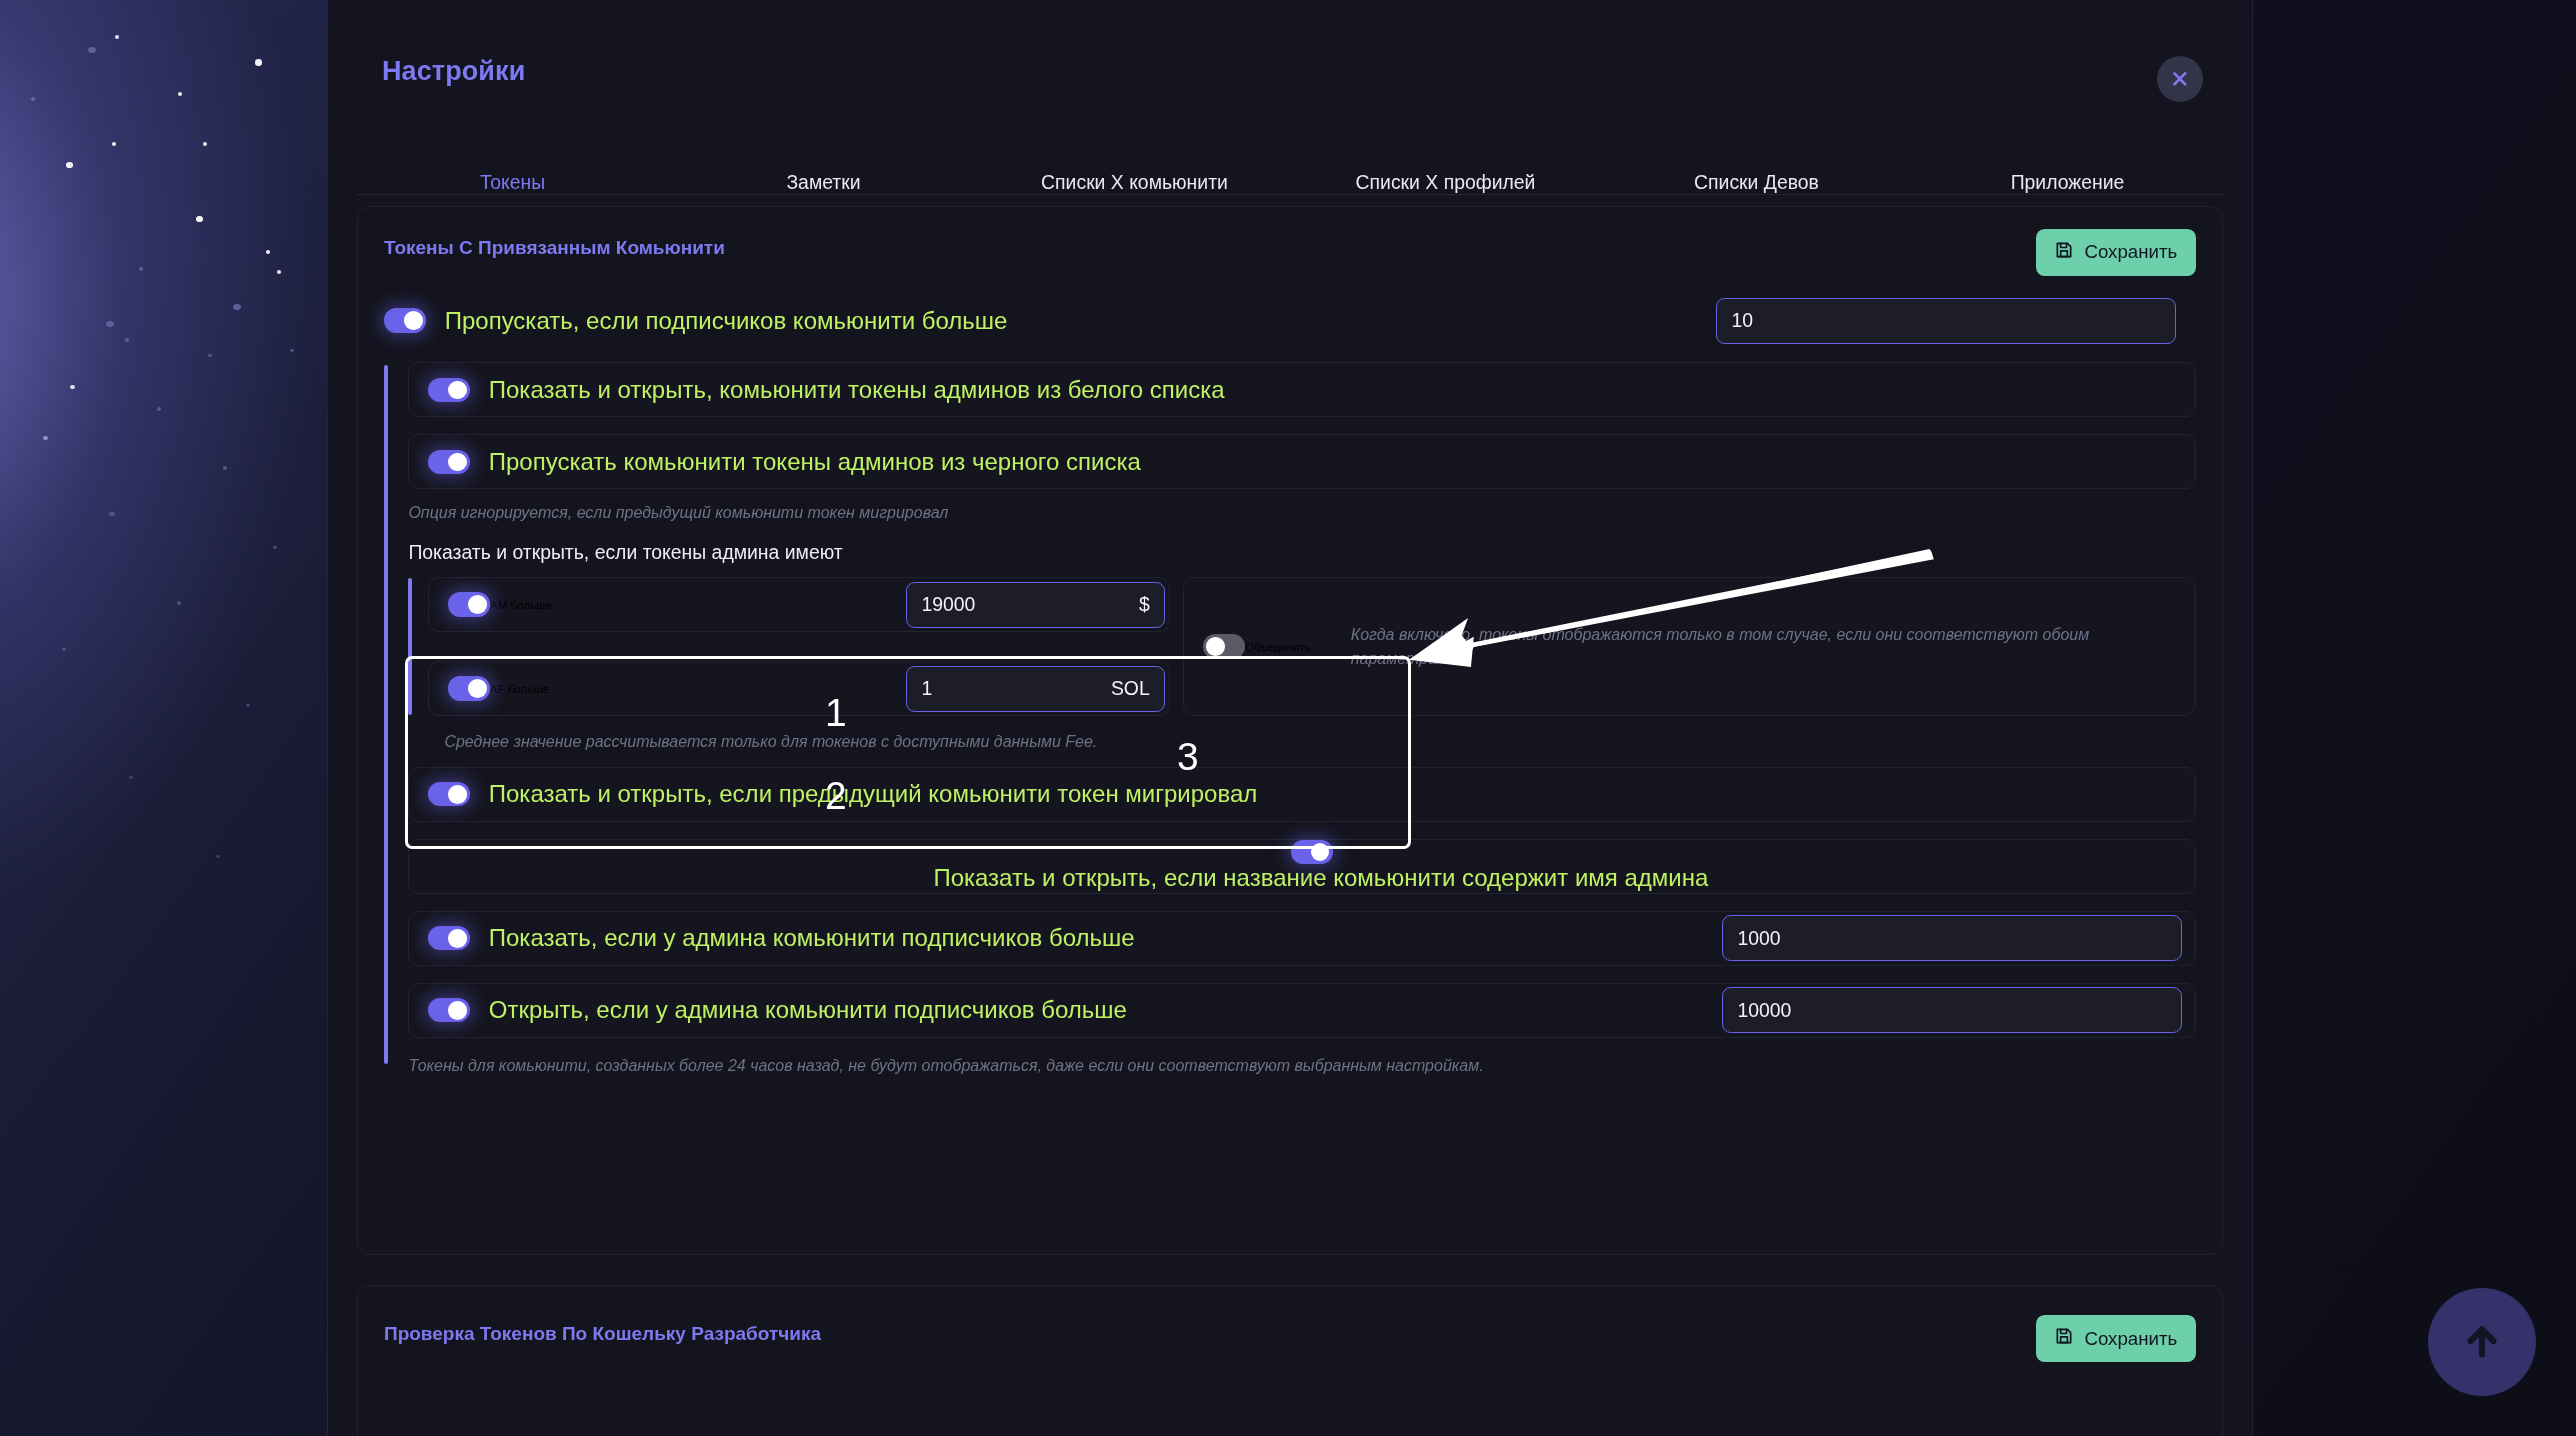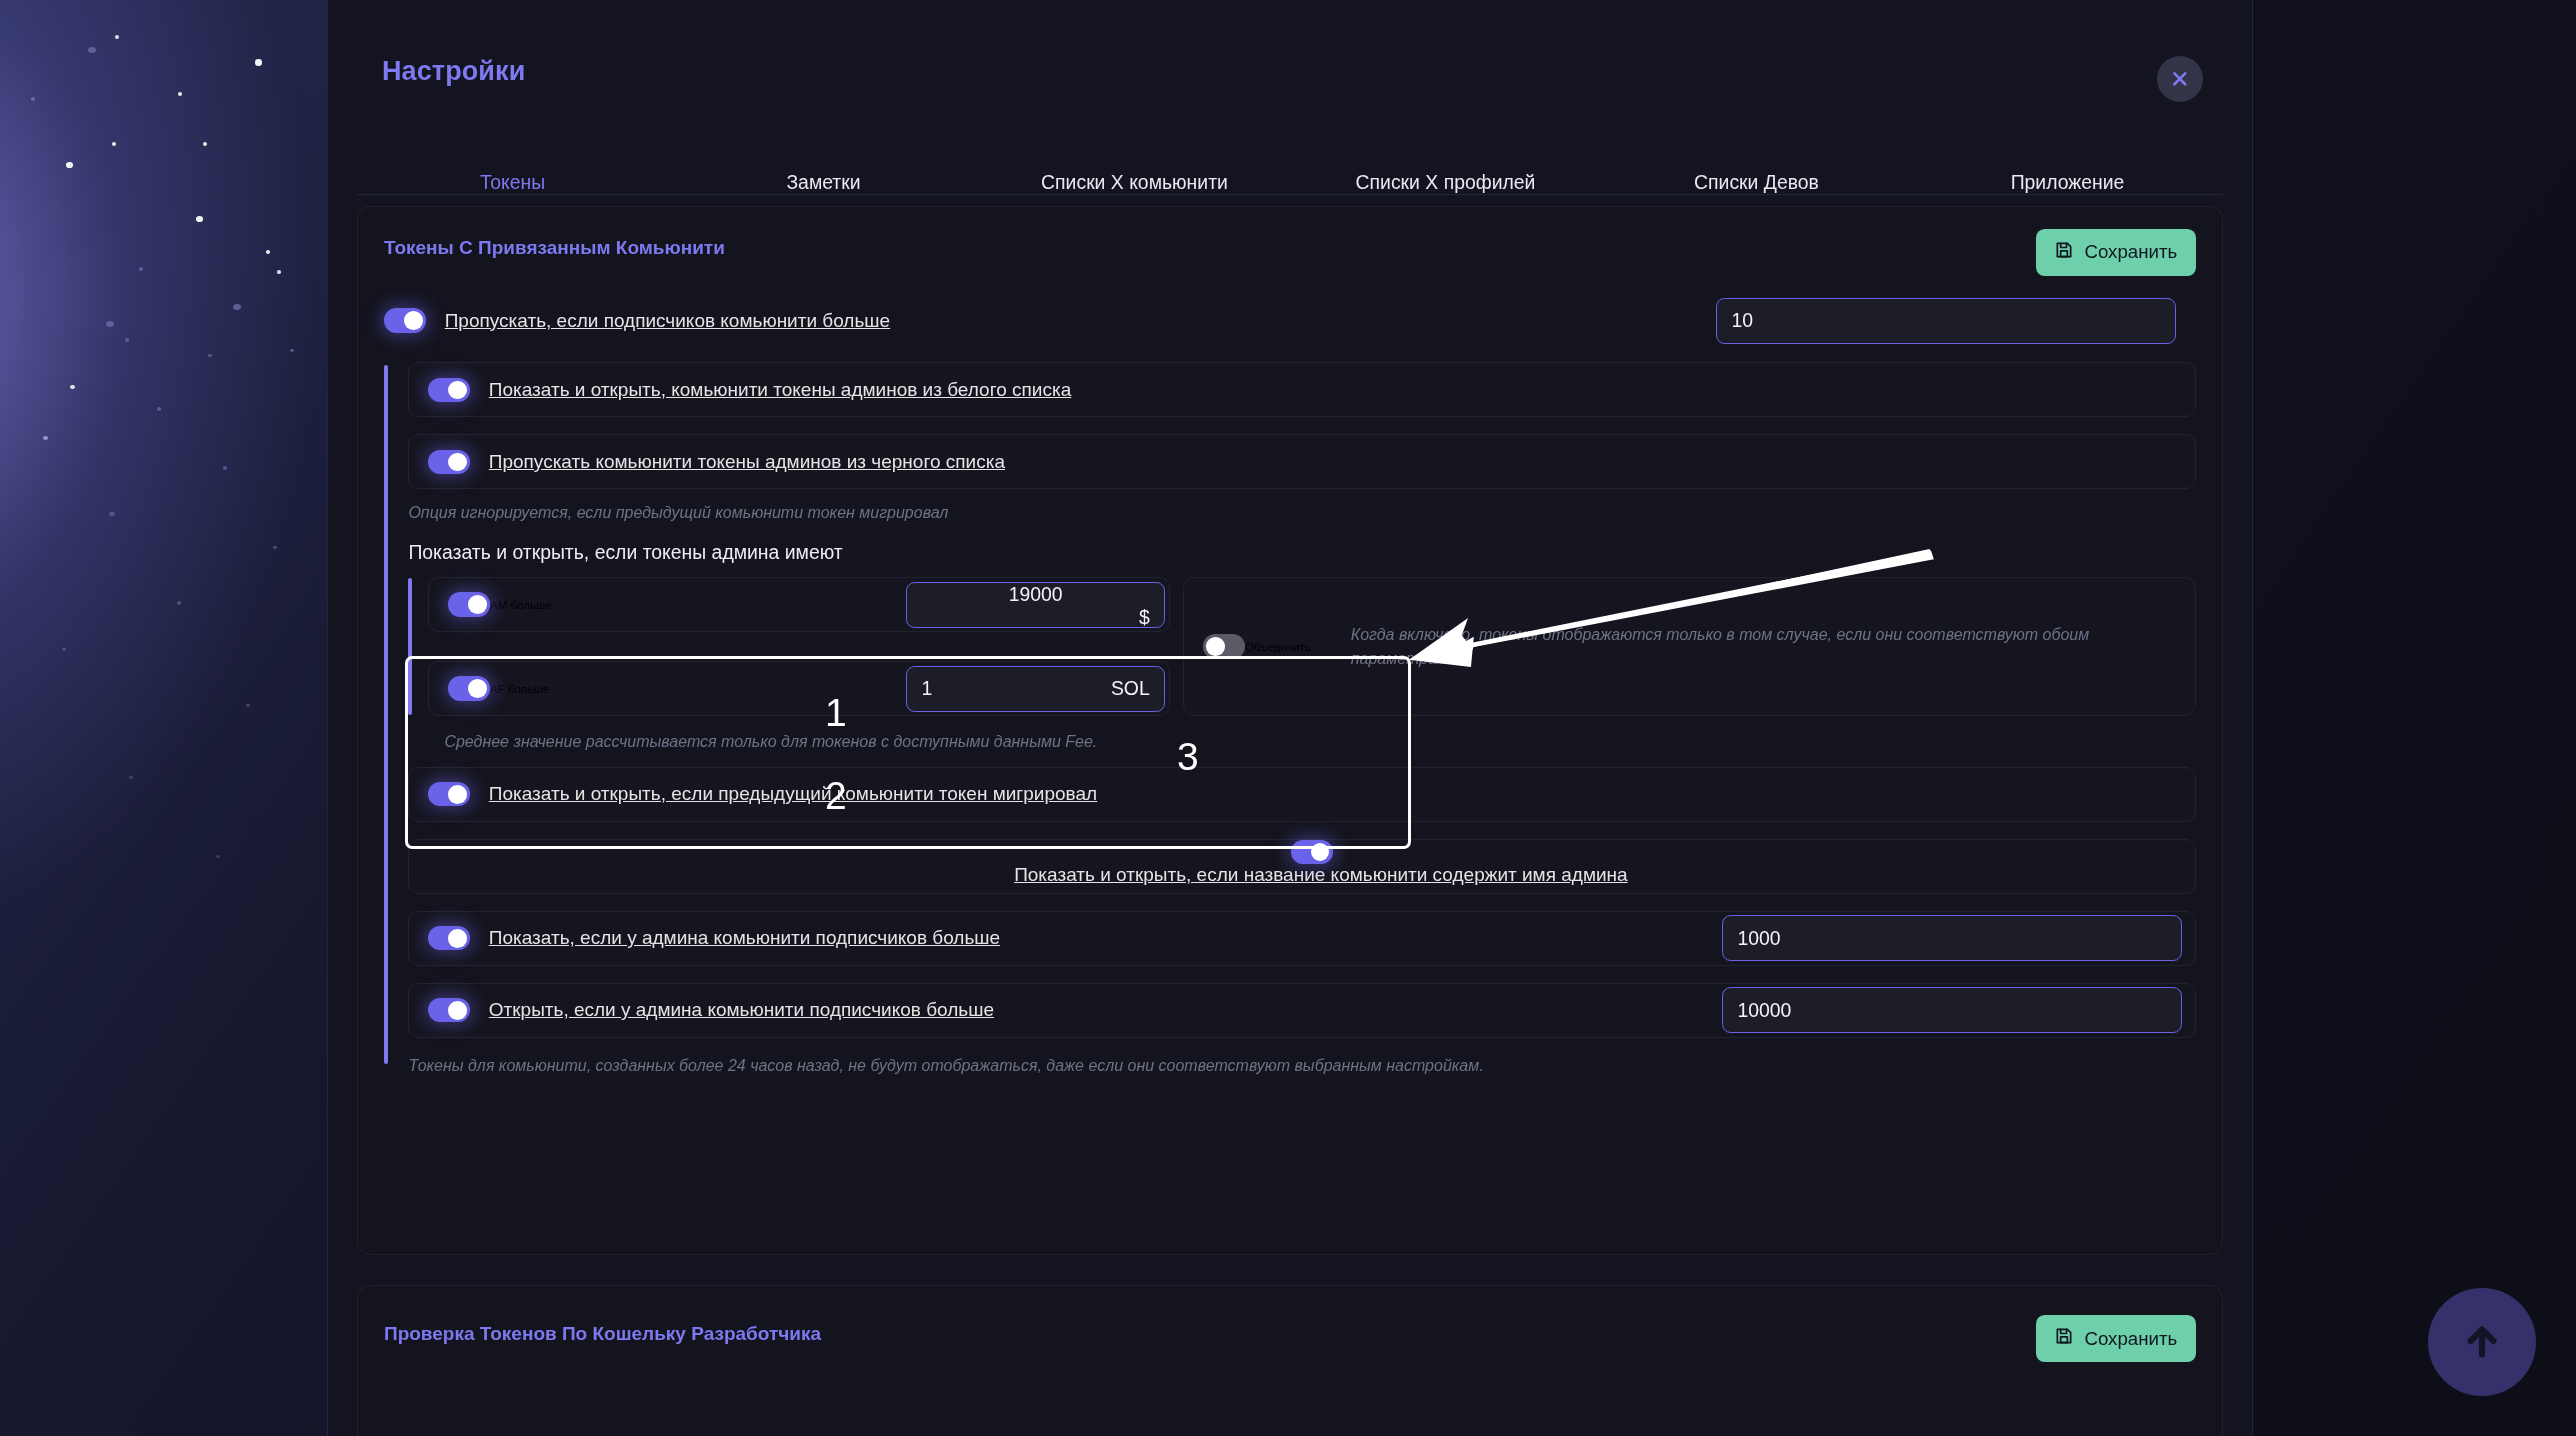--- a/index.html
+++ b/index.html
@@ -81,21 +81,21 @@
   }
 
   
   .body { position: relative; padding: 0 26px; }
 
   .row {
     position: relative; display: flex; align-items: center;
     height: 55px; border: 0.7px solid #23232f; border-radius: 10px;
     background: #15151f; padding-left: 18.7px;
   }
-  .row .label { font-size: 19px; color: #e5e5e5; margin-left: 18.7px; white-space: nowrap; text-decoration: underline; }
+  .row .label { font-size: 24px; color: #bef264; margin-left: 18.7px; white-space: nowrap; }
 
   
   .toggle {
     position: relative; width: 42px; height: 24.4px; border-radius: 12.2px;
     background: #6a63ea; flex: none; cursor: pointer;
     box-shadow: 0 0 16px 4.3px rgba(106,99,234,0.38);
   }
   .toggle .knob {
     position: absolute; top: 2.9px; left: 20px; width: 18.7px; height: 18.7px;
     border-radius: 50%; background: #ffffff;
@@ -265,21 +265,21 @@
           <div style="position:relative;display:flex;gap:0;margin-top:13px;">
 
             <div style="position:relative;padding-left:20px;width:762px;">
               <div class="indent-bar" style="left:0;top:1.4px;bottom:1.4px;"></div>
 
               <div class="subrow">
                 <div class="toggle">
                     <span class="knob"></span>
                   </div>
                 <div class="label">AM больше</div>
-                <div class="input" style="width:259px;margin-left:auto;margin-right:4.3px;flex-direction:column;">
+                <div class="input" style="width:259px;margin-left:auto;margin-right:4.3px;">
                   <span class="val">19000</span>
                   <span class="unit">$</span>
                 </div>
               </div>
 
               <div class="subrow" style="margin-top:29px;align-items:center;">
                 <div class="toggle">
                     <span class="knob"></span>
                   </div>
                 <div class="label">AF больше</div>

